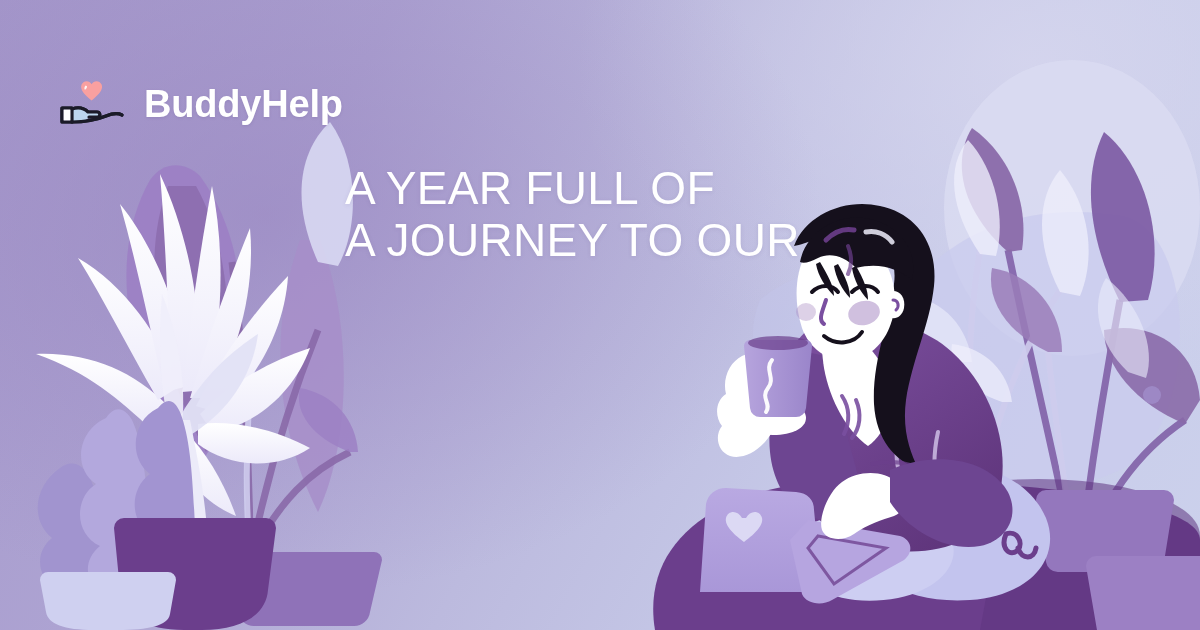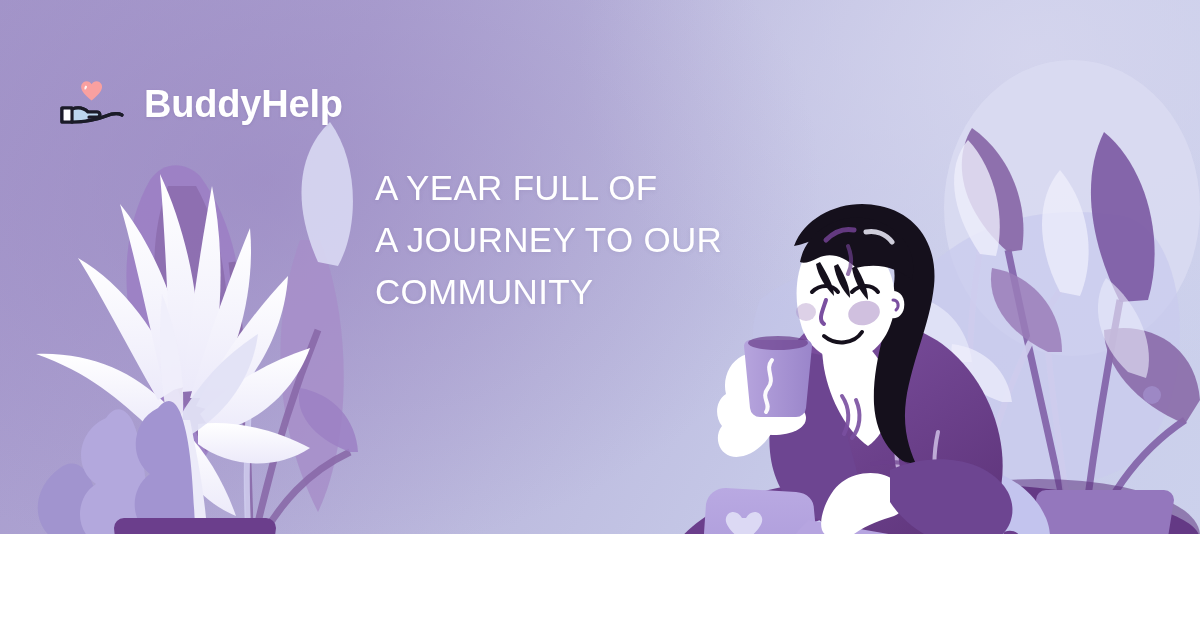--- a/index.html
+++ b/index.html
@@ -1,21 +1,21 @@
 <!DOCTYPE html>
 <html><head>
 <meta charset="utf-8">
 <style>
   html,body{margin:0;padding:0;}
   body{
     width:1200px;height:630px;overflow:hidden;
     font-family:"Liberation Sans","DejaVu Sans",sans-serif;
   }
   .banner{
-    position:relative;width:1200px;height:534px;overflow:hidden;
+    position:relative;width:1200px;height:630px;overflow:hidden;
     background:
       radial-gradient(ellipse 900px 620px at 22% 34%, rgba(150,130,190,0.55) 0%, rgba(150,130,190,0.0) 62%),
       radial-gradient(ellipse 760px 560px at 86% 10%, rgba(214,214,238,0.85) 0%, rgba(214,214,238,0) 60%),
       linear-gradient(118deg, #a598cb 0%, #ada3d2 26%, #bcbade 50%, #c7cbe9 72%, #ccd1ec 100%);
   }
   .layer{position:absolute;inset:0;}
   .layer svg{display:block;width:1200px;height:630px;}
 
   
   .logo{
@@ -26,24 +26,24 @@
   .logo-mark{width:72px;height:56px;display:block;}
   .logo-text{
     color:#ffffff;font-size:38px;font-weight:bold;
     letter-spacing:-0.2px;line-height:1;
     text-shadow:0 1px 3px rgba(90,70,130,0.18);
     white-space:nowrap;
   }
 
   
   .headline{
-    position:absolute;left:375px;top:162px;width:430px;
+    position:absolute;left:345px;top:162px;width:430px;
     z-index:35;
     color:#ffffff;
-    font-size:35px;
+    font-size:46px;
     font-weight:300;
     line-height:52px;
     letter-spacing:0.3px;
     text-transform:uppercase;
     text-shadow:0 1px 4px rgba(95,75,135,0.13);
   }
   .headline span{display:block;white-space:nowrap;}
 </style>
 </head>
 <body>
@@ -305,16 +305,15 @@
         <path d="M4 32 h10 v14 h-10 Z"></path>
       </g>
       <rect x="5.6" y="33.6" width="6.8" height="10.8" fill="#ffffff"></rect>
     </svg>
     <div class="logo-text">BuddyHelp</div>
   </div>
 
   <div class="headline">
     <span>A YEAR FULL OF</span>
     <span>A JOURNEY TO OUR</span>
-    <span>COMMUNITY</span>
   </div>
 
 </div>
 
 </body></html>

